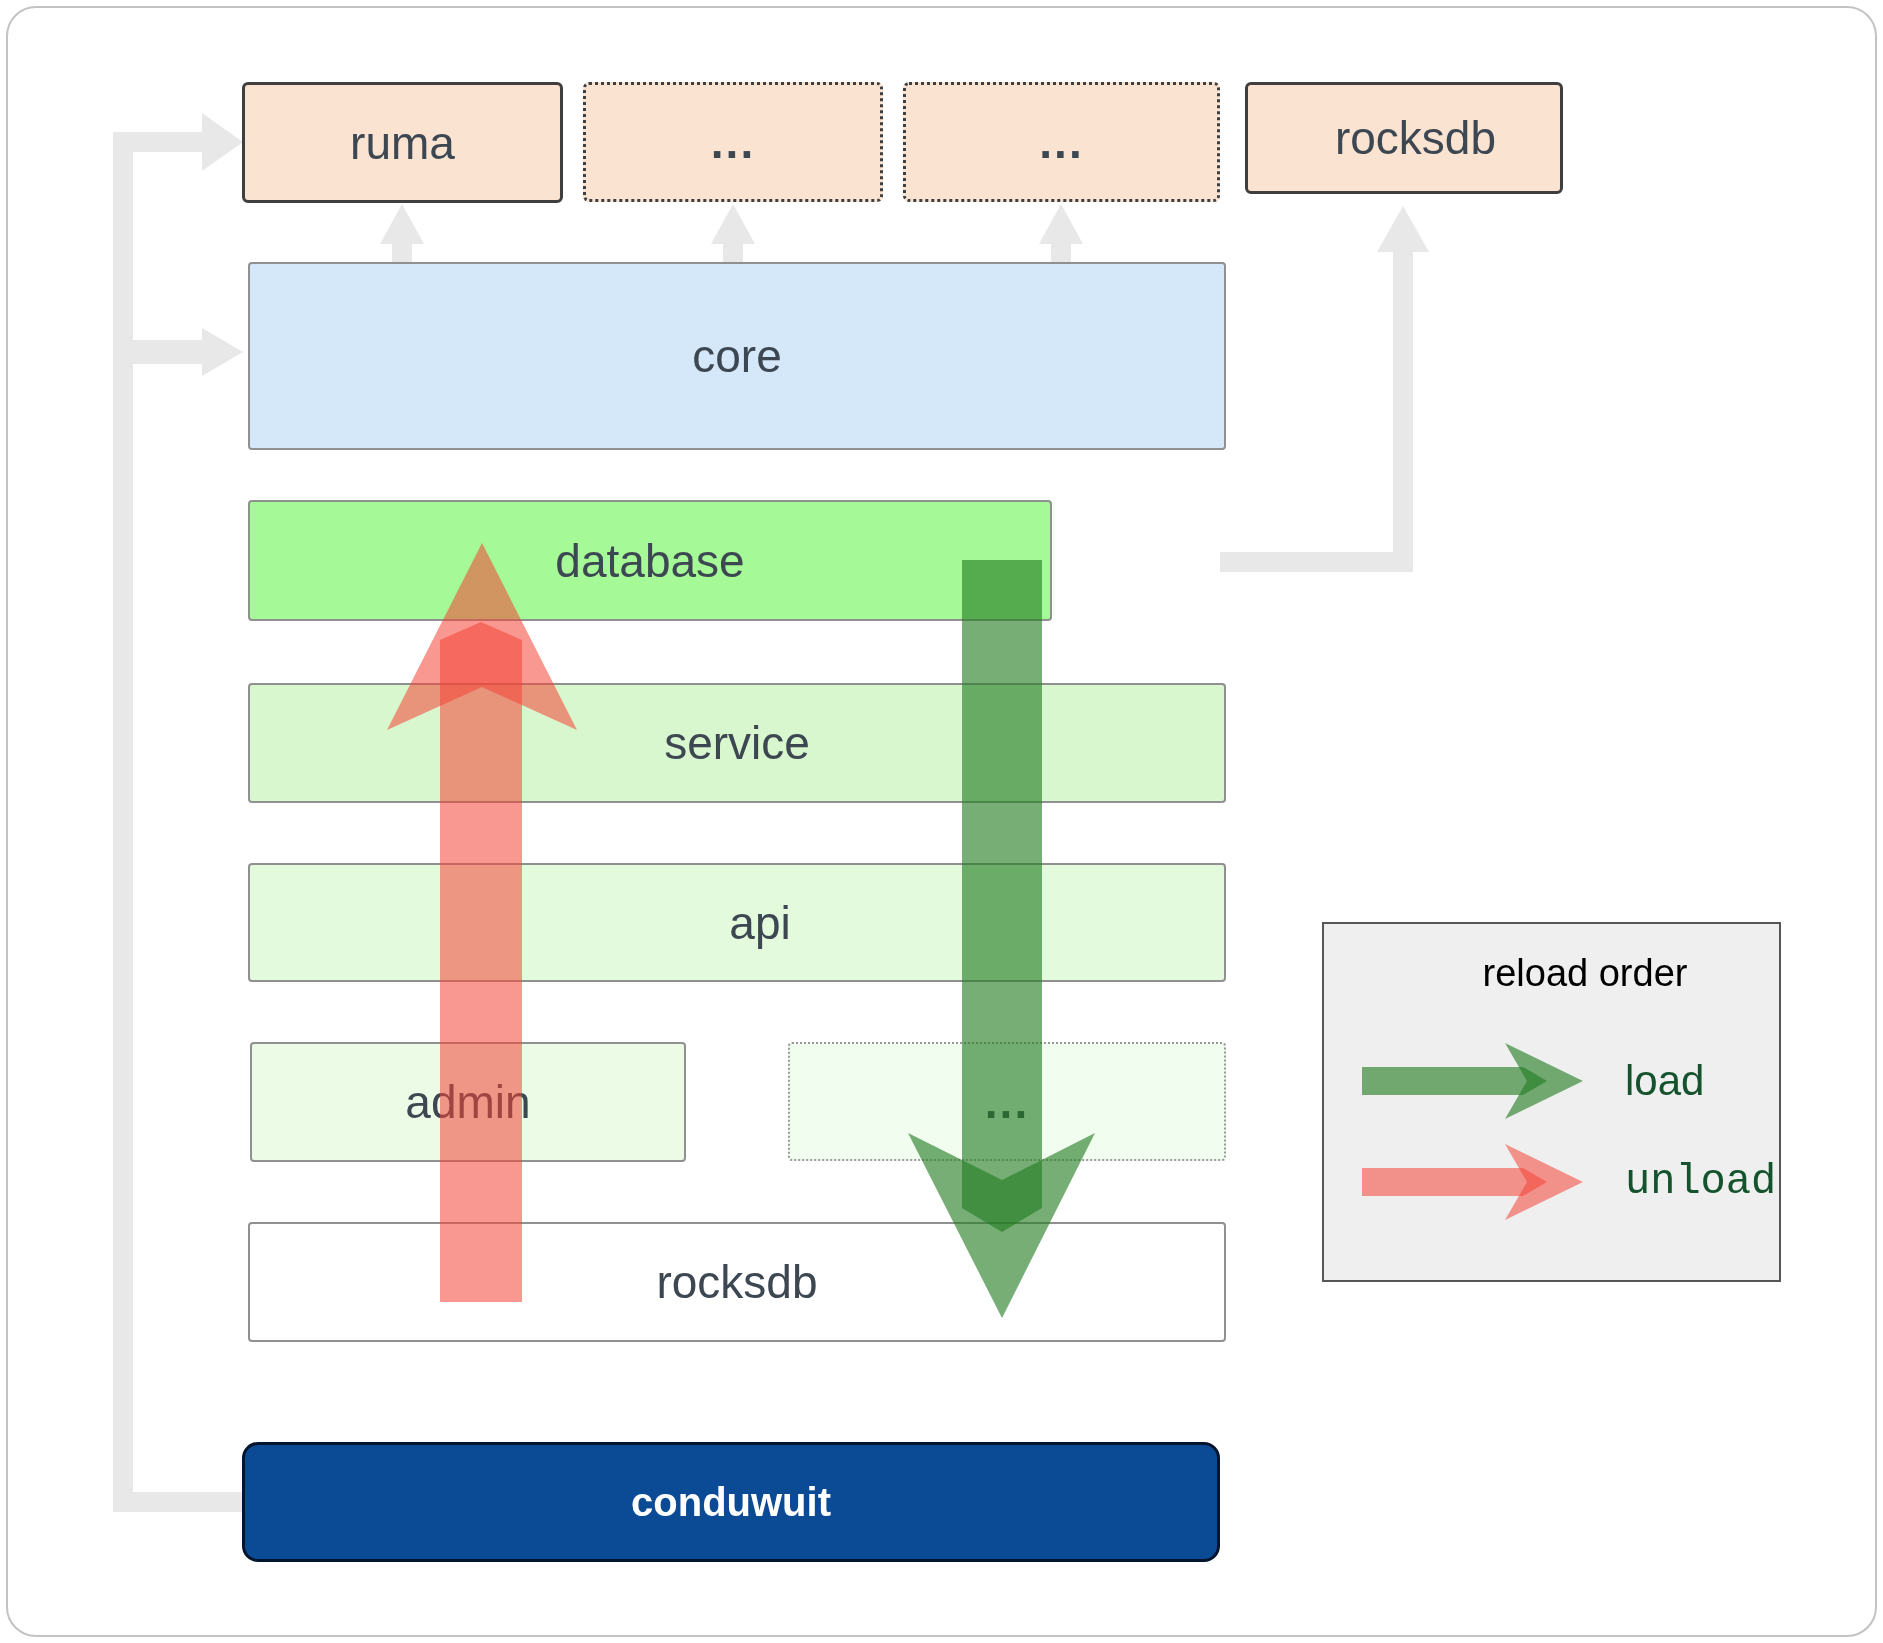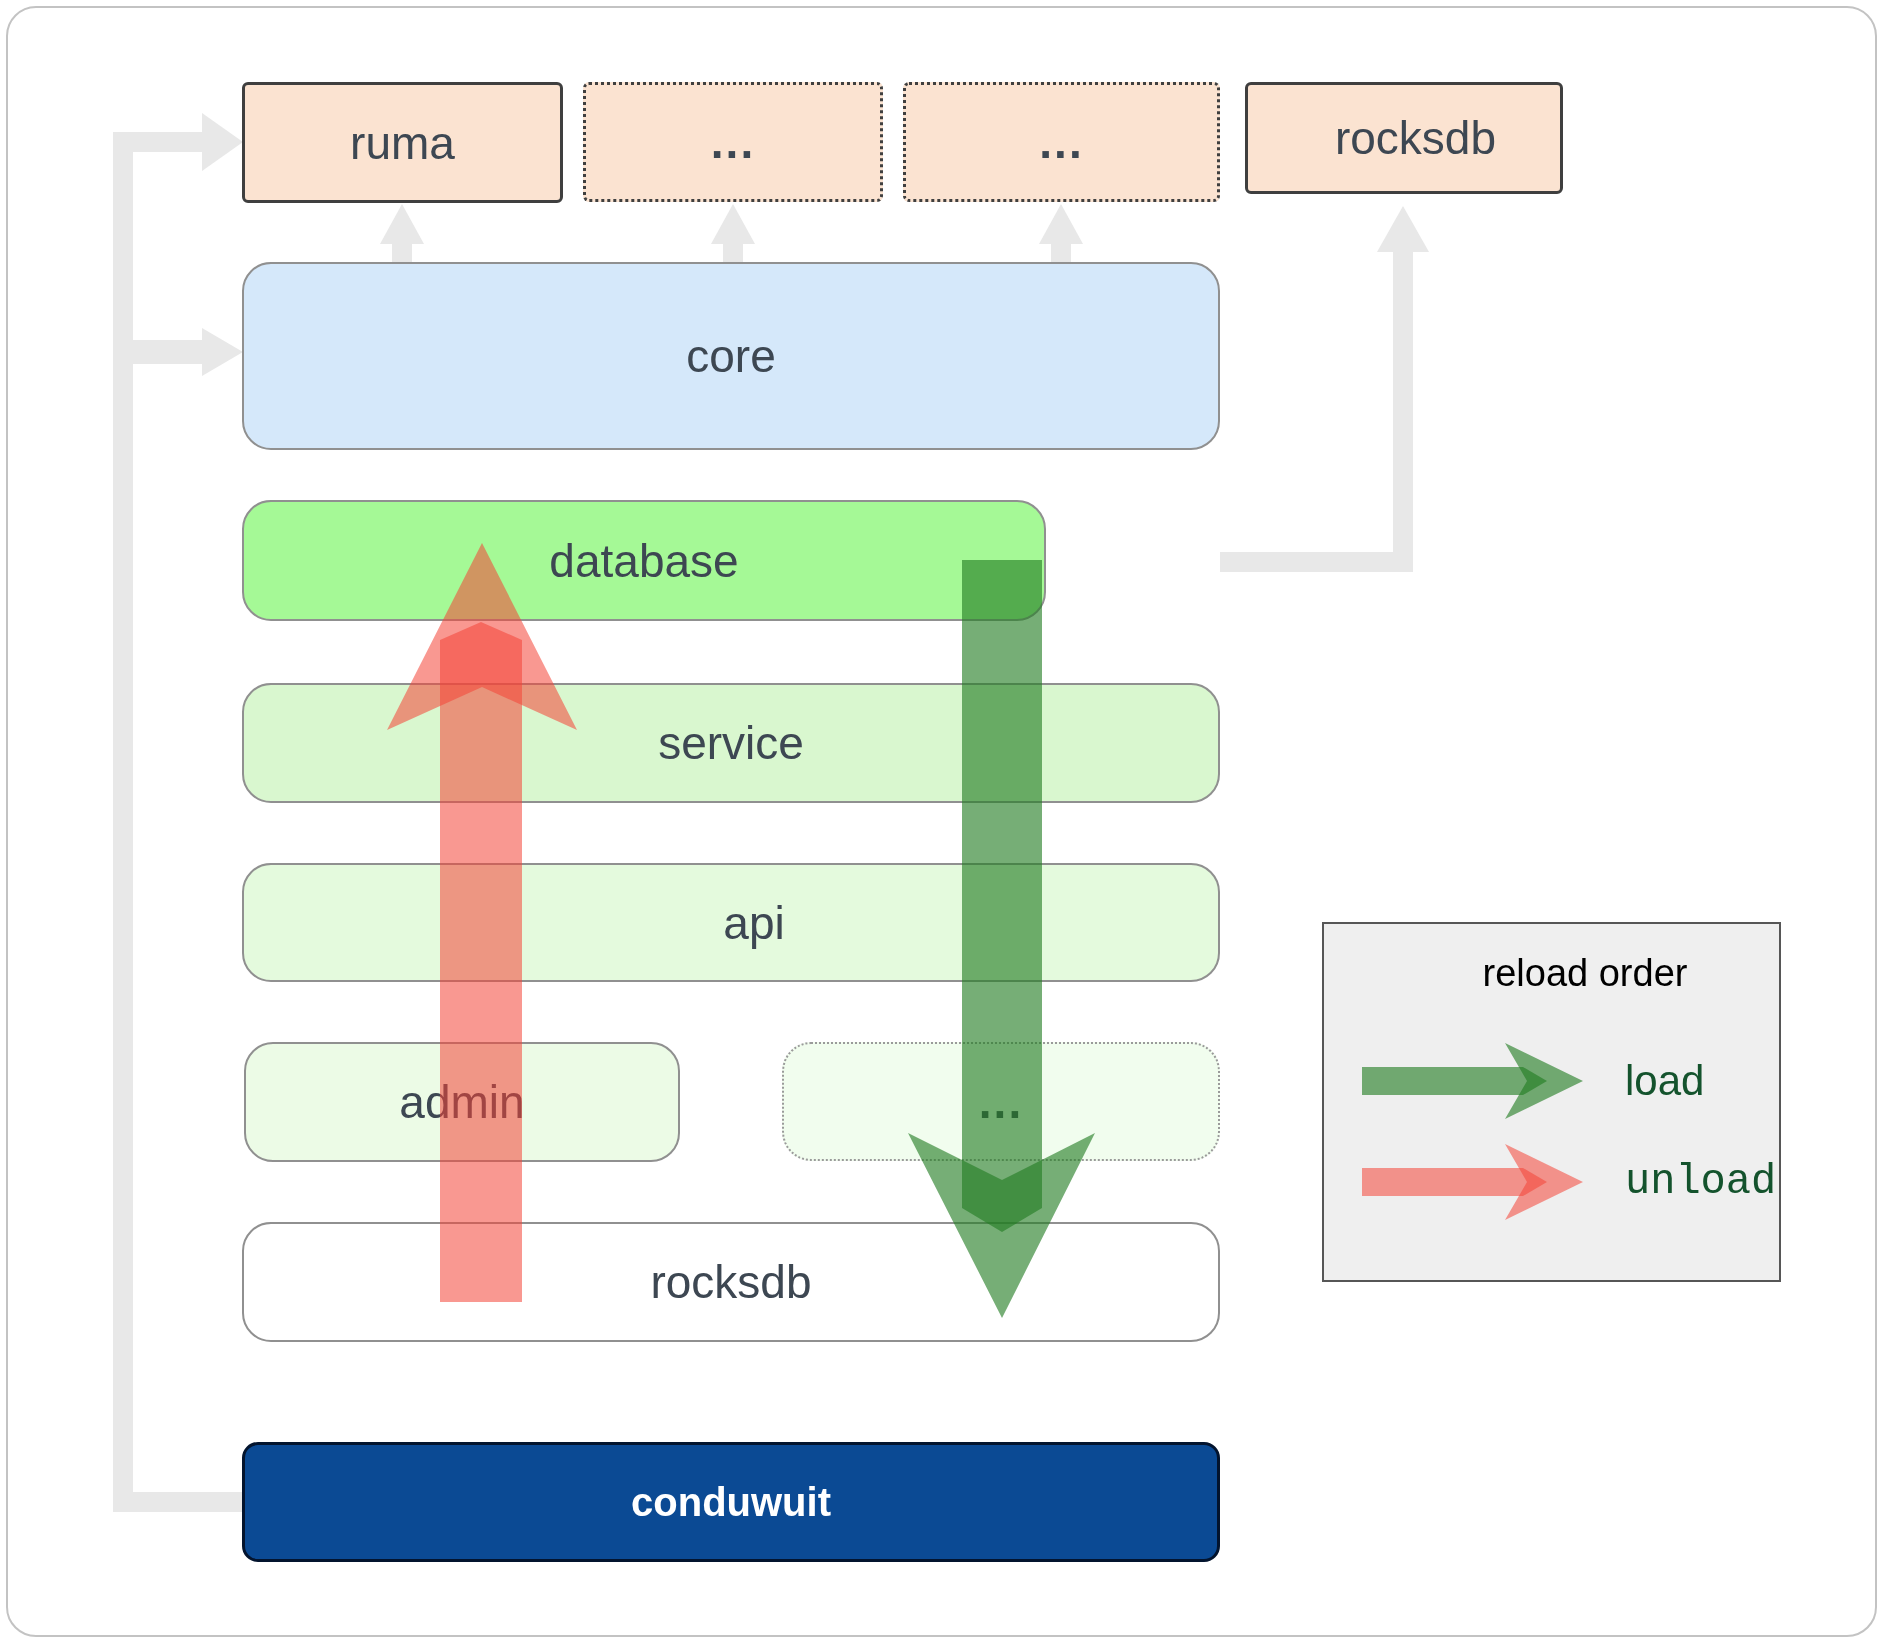--- a/index.html
+++ b/index.html
@@ -30,21 +30,22 @@
     background:var(--crate-fill);
     border:3px solid var(--crate-border);
     border-radius:6px;
   }
   .crate.dotted{
     border:3px dotted var(--crate-border);
     font-weight:700;letter-spacing:2px;
   }
   .mid{
     border:2.5px solid var(--mid-border);
-    border-radius:29px;
+    border-radius:4px;
+    margin-left:6px;
   }
   .mid.dotted{
     border:2.5px dotted #9a9a9a;
     font-weight:700;letter-spacing:2px;
   }
   #box-ruma   {left:242px;top:82px;width:321px;height:121px;}
   #box-dots1  {left:583px;top:82px;width:300px;height:120px;}
   #box-dots2  {left:903px;top:82px;width:317px;height:120px;}
   #box-rocksdb{left:1245px;top:82px;width:318px;height:112px;padding-left:23px;}
   #box-core    {left:242px;top:262px;width:978px;height:188px;background:var(--core-fill);}

